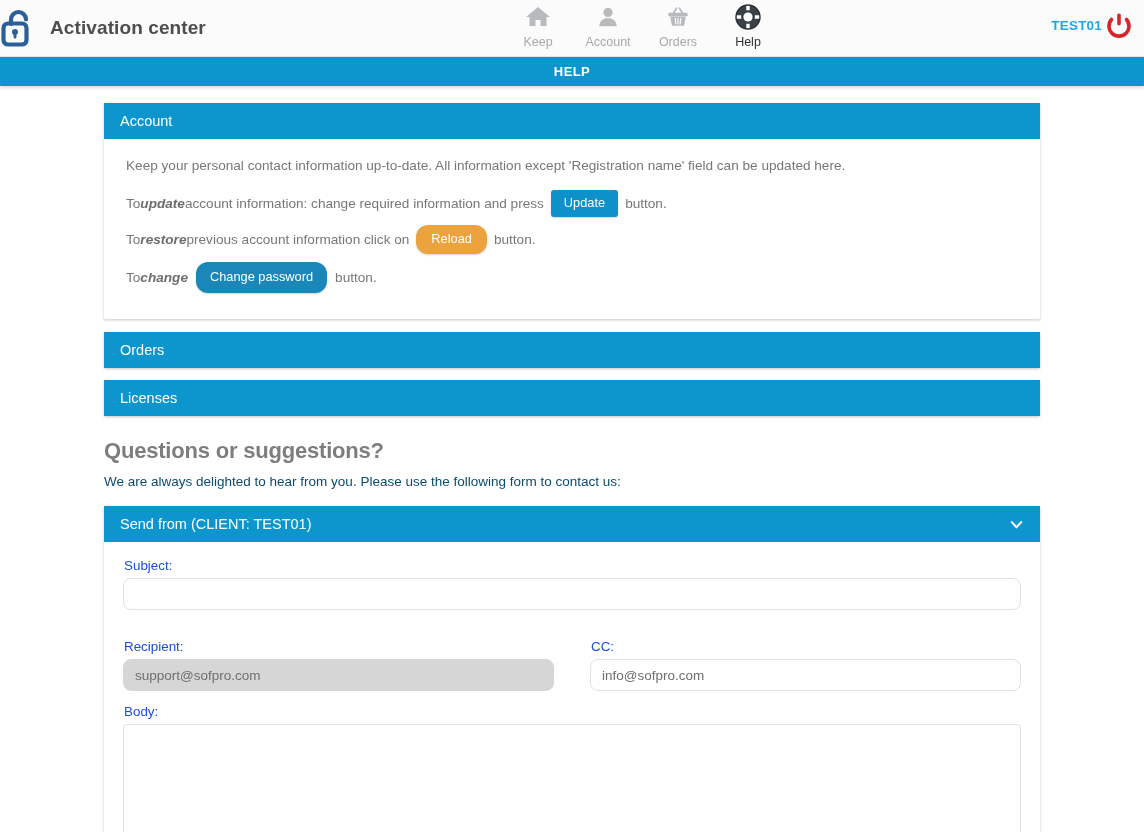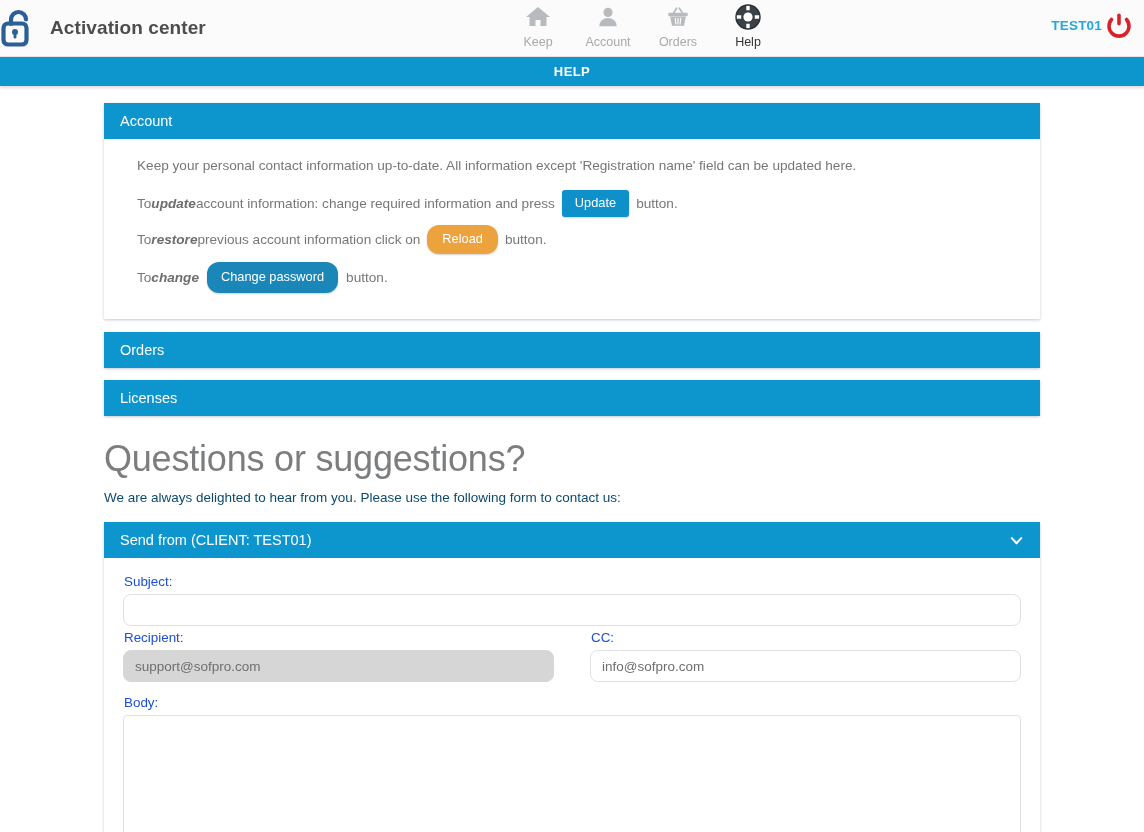--- a/index.html
+++ b/index.html
@@ -121,21 +121,21 @@
     cursor: pointer;
     justify-content: space-between;
   }
   .panel-head .chev { display: flex; align-items: center; }
   .panel-body { padding: 13px 16px 18px 16px; }
 
   .para {
     font-size: 13.6px;
     line-height: 1.55;
     color: #757779;
-    margin: 0 0 8px 17px;
+    margin: 0 0 8px 6px;
     display: flex;
     flex-wrap: wrap;
     align-items: center;
   }
   .para.plain { display: block; margin-bottom: 14px; padding-top: 3px; }
   .para em { font-style: italic; font-weight: bold; color: #6b6d6f; }
 
   .btn {
     display: inline-block;
     border: none;
@@ -150,22 +150,22 @@
   }
   .btn-update  { background: #0e90cb; margin: 0 7px; }
   .btn-reload  { background: #eda33d; margin: 0 7px; padding: 7px 15px 8px 15px; border-radius: 12px; }
   .btn-change  { background: #1b87b8; margin: 0 8px; padding: 8px 14px 9px 14px; border-radius: 12px; }
 
   .panel.collapsed { margin-bottom: 12px; }
   .panel.collapsed .panel-head { height: 36px; }
 
   
   .section-title {
-    font-size: 36px;
-    font-weight: normal;
+    font-size: 22px;
+    font-weight: bold;
     color: #7b7d7f;
     margin: 22px 0 10px 0;
     letter-spacing: -.2px;
   }
   .section-sub {
     font-size: 13.5px;
     color: #0c4a6e;
     margin: 0 0 17px 0;
   }
 
@@ -187,21 +187,21 @@
     color: #6c6e70;
     padding: 0 11px;
     outline: none;
   }
   .field::placeholder { color: #9b9d9f; }
   .field[readonly], .field.disabled {
     background: #d6d6d6;
     border-color: #d6d6d6;
     color: #6d6f71;
   }
-  .row2 { display: flex; gap: 36px; margin-top: 4px; }
+  .row2 { display: flex; gap: 36px; margin-top: 29px; }
   .col { flex: 1 1 0; min-width: 0; }
   .form-wrap { padding: 16px 19px 0 19px; }
   .field-block { margin-bottom: 2px; }
   .body-area {
     width: 100%;
     height: 200px;
     border: 1px solid #dfe1e3;
     border-radius: 4px;
     background: #ffffff;
     font-size: 13.5px;

